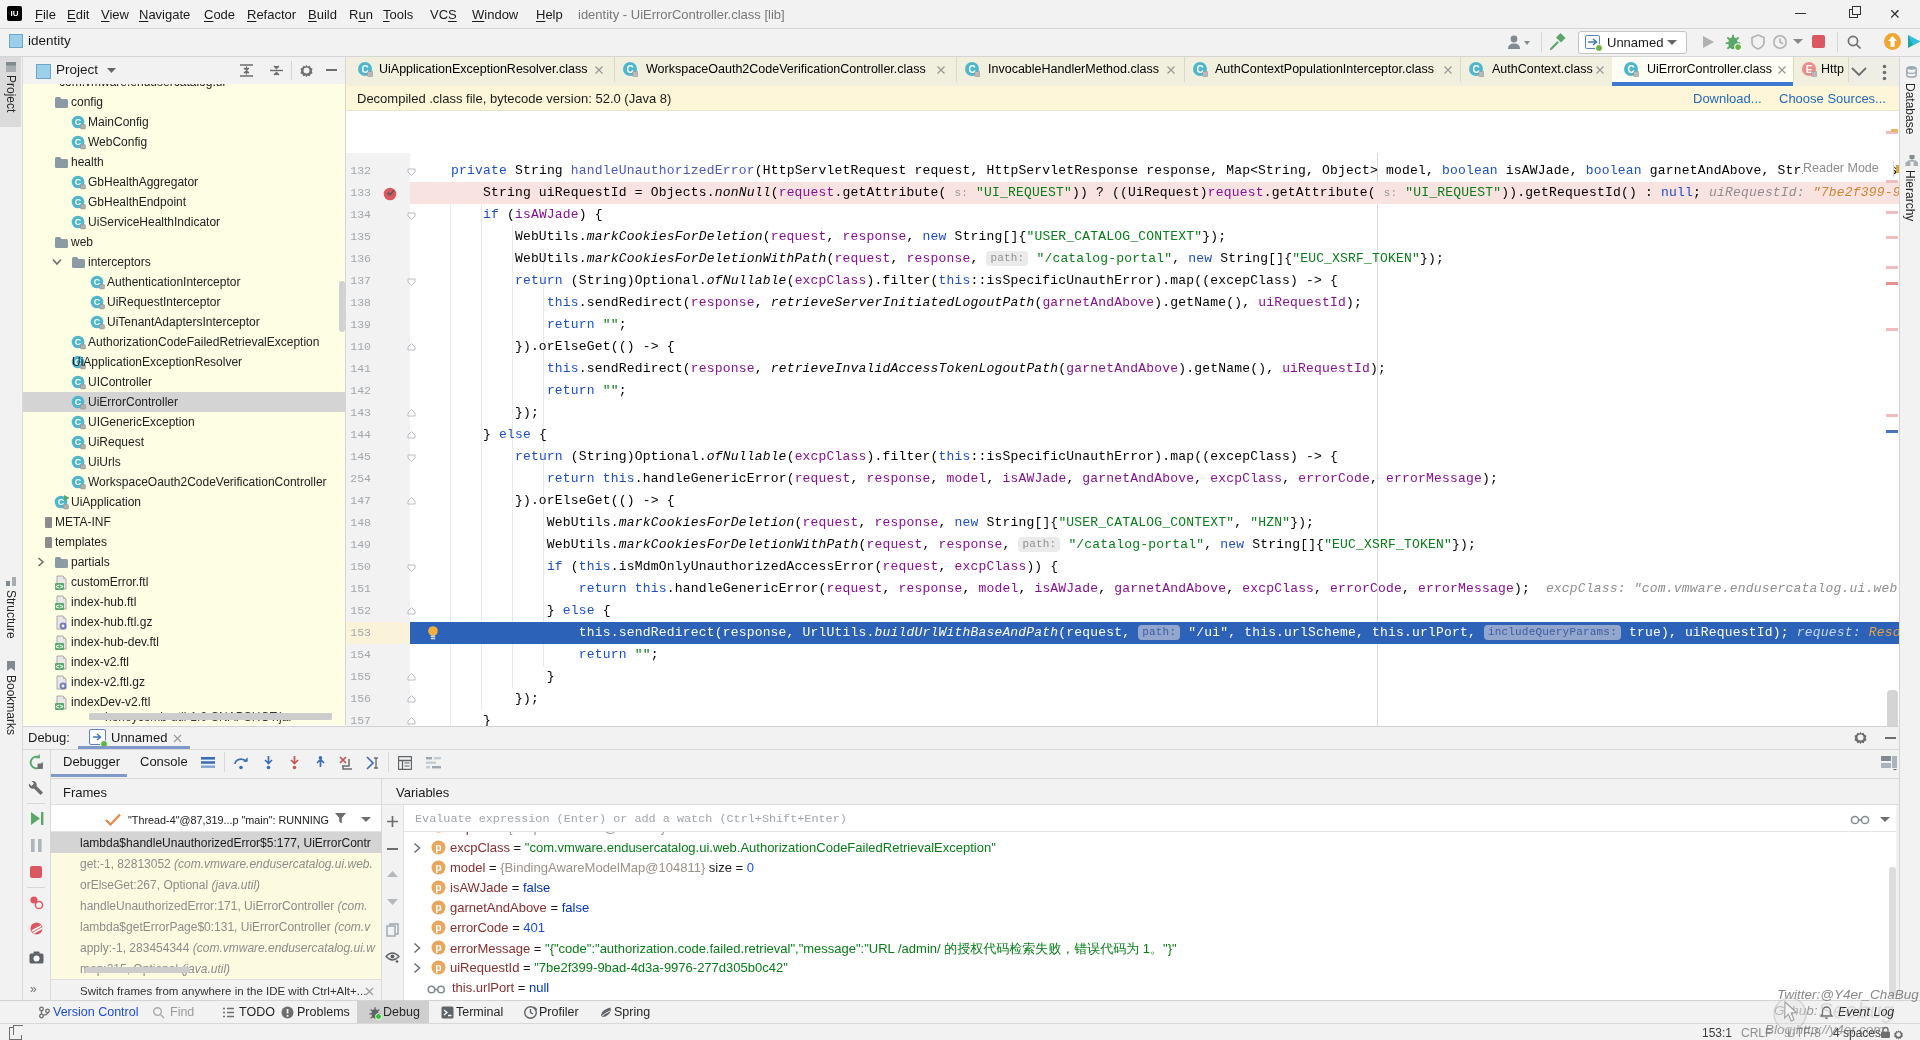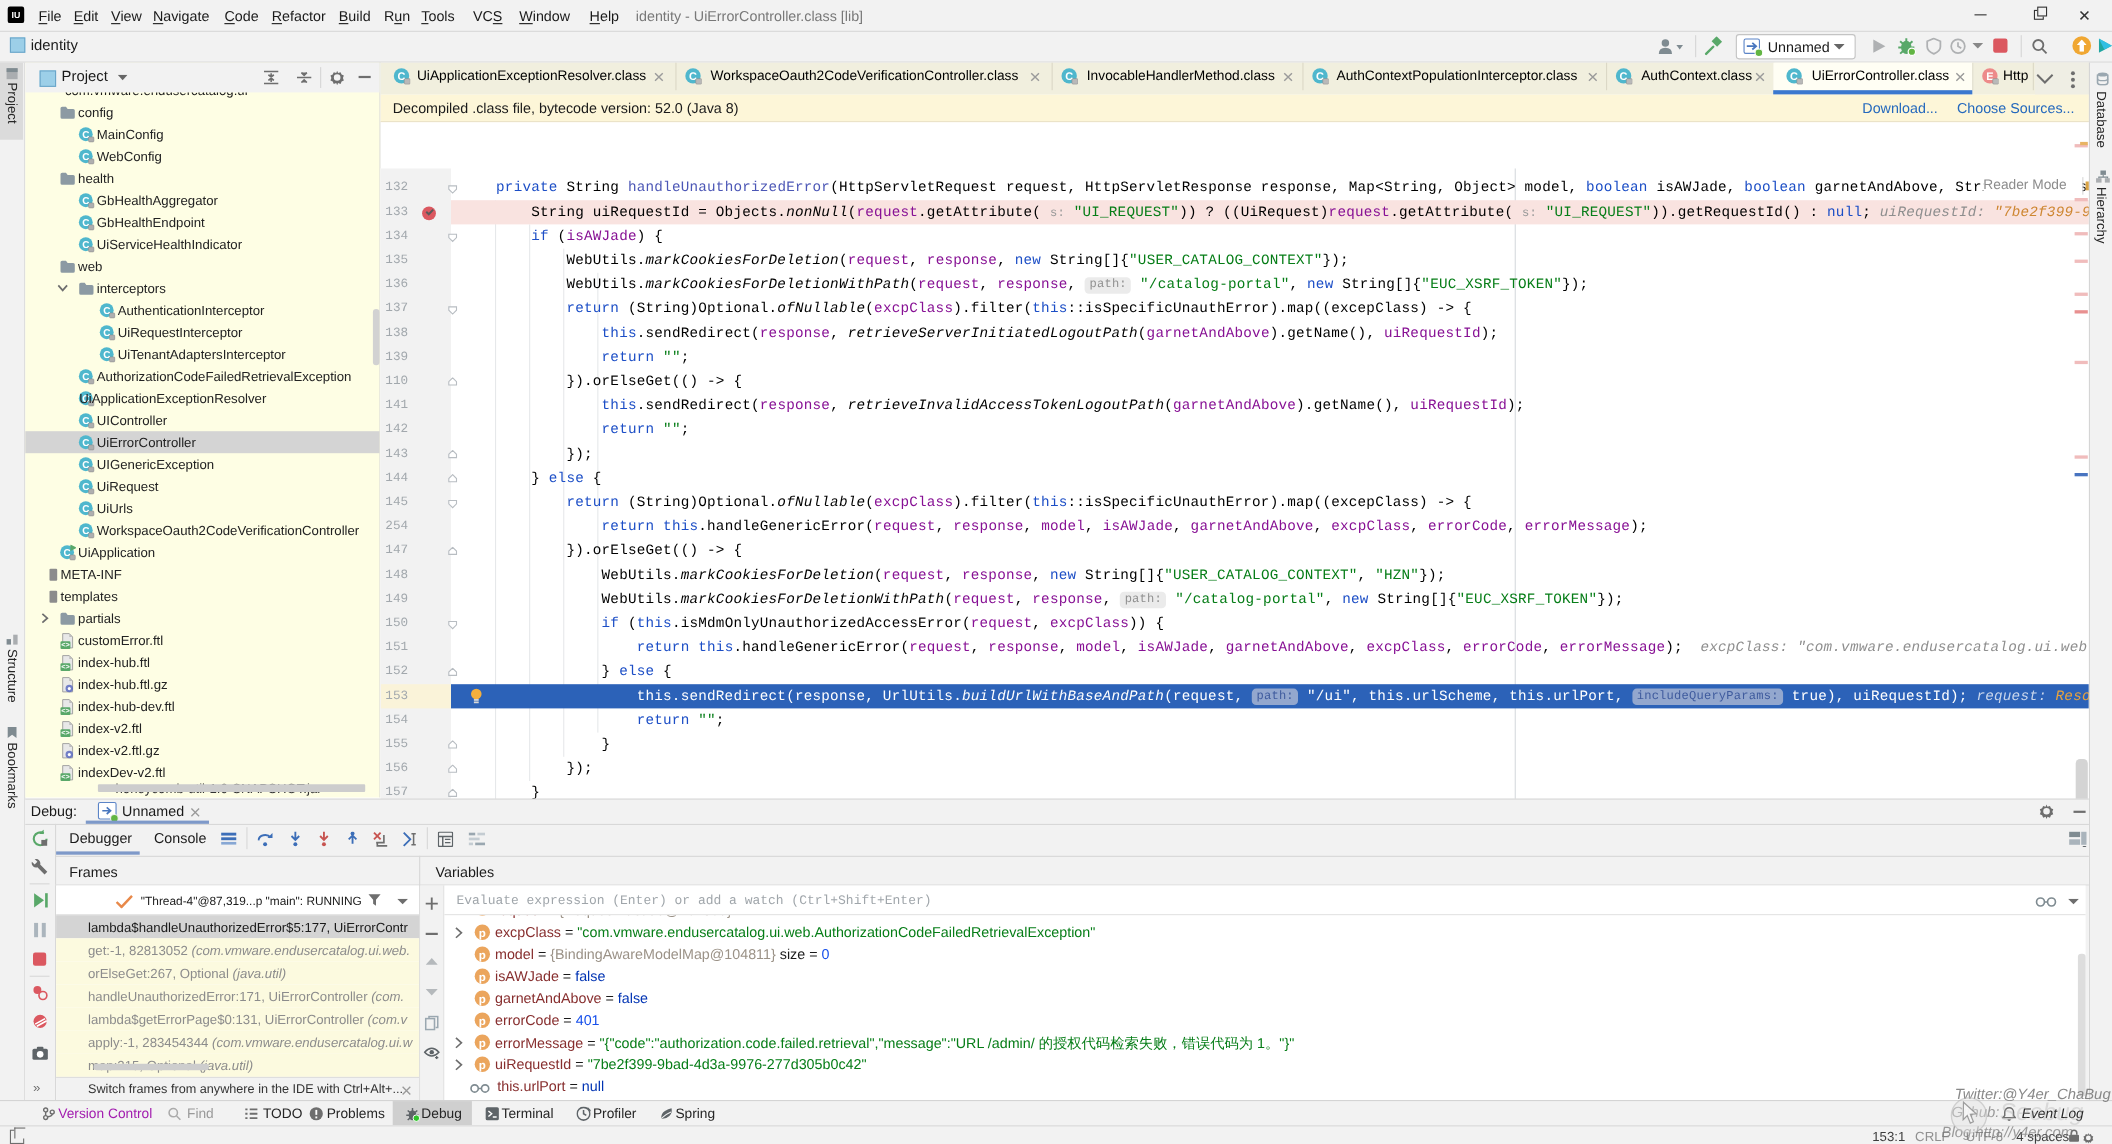--- a/index.html
+++ b/index.html
@@ -919,21 +919,21 @@
 <div class="abs" style="left:1866px;top:140px;width:7px;height:130px;background:#DDDDDD;border-radius:3px;"></div>
   </div>
 <div class="abs" id="botbar">
     <div class="abs" style="left:357px;top:0;width:72px;height:22px;background:#CFCFCF;"></div>
 <svg class="abs" style="left:38px;top:5px;" width="13" height="13">
       <circle cx="3.5" cy="3" r="1.8" fill="none" stroke="#6E6E6E" stroke-width="1.3"></circle>
       <circle cx="3.5" cy="10" r="1.8" fill="none" stroke="#6E6E6E" stroke-width="1.3"></circle>
       <circle cx="9.5" cy="5" r="1.8" fill="none" stroke="#6E6E6E" stroke-width="1.3"></circle>
       <path d="M3.5 4.8 v3.4 M9.5 6.8 q0 2 -4 2.4" fill="none" stroke="#6E6E6E" stroke-width="1.3"></path>
     </svg>
-<div class="botitem" style="left:53px;color:#a21caf;">Version Control</div>
+<div class="botitem" style="left:53px;color:#1d4ed8;">Version Control</div>
 <svg class="abs" style="left:152px;top:5px;" width="13" height="13">
       <circle cx="5.5" cy="5.5" r="3.8" fill="none" stroke="#ABABAB" stroke-width="1.4"></circle>
       <path d="M8.5 8.5 l3.5 3.5" stroke="#ABABAB" stroke-width="1.4"></path>
     </svg>
 <div class="botitem" style="left:170px;color:#9A9A9A;">Find</div>
 <svg class="abs" style="left:222px;top:5px;" width="13" height="13">
       <path d="M1 2.5 h2 M1 6.5 h2 M1 10.5 h2 M5 2.5 h7 M5 6.5 h7 M5 10.5 h7" stroke="#6E6E6E" stroke-width="1.6"></path>
     </svg>
 <div class="botitem" style="left:239px;color:#262626;">TODO</div>
 <svg class="abs" style="left:281px;top:5px;" width="13" height="13">

